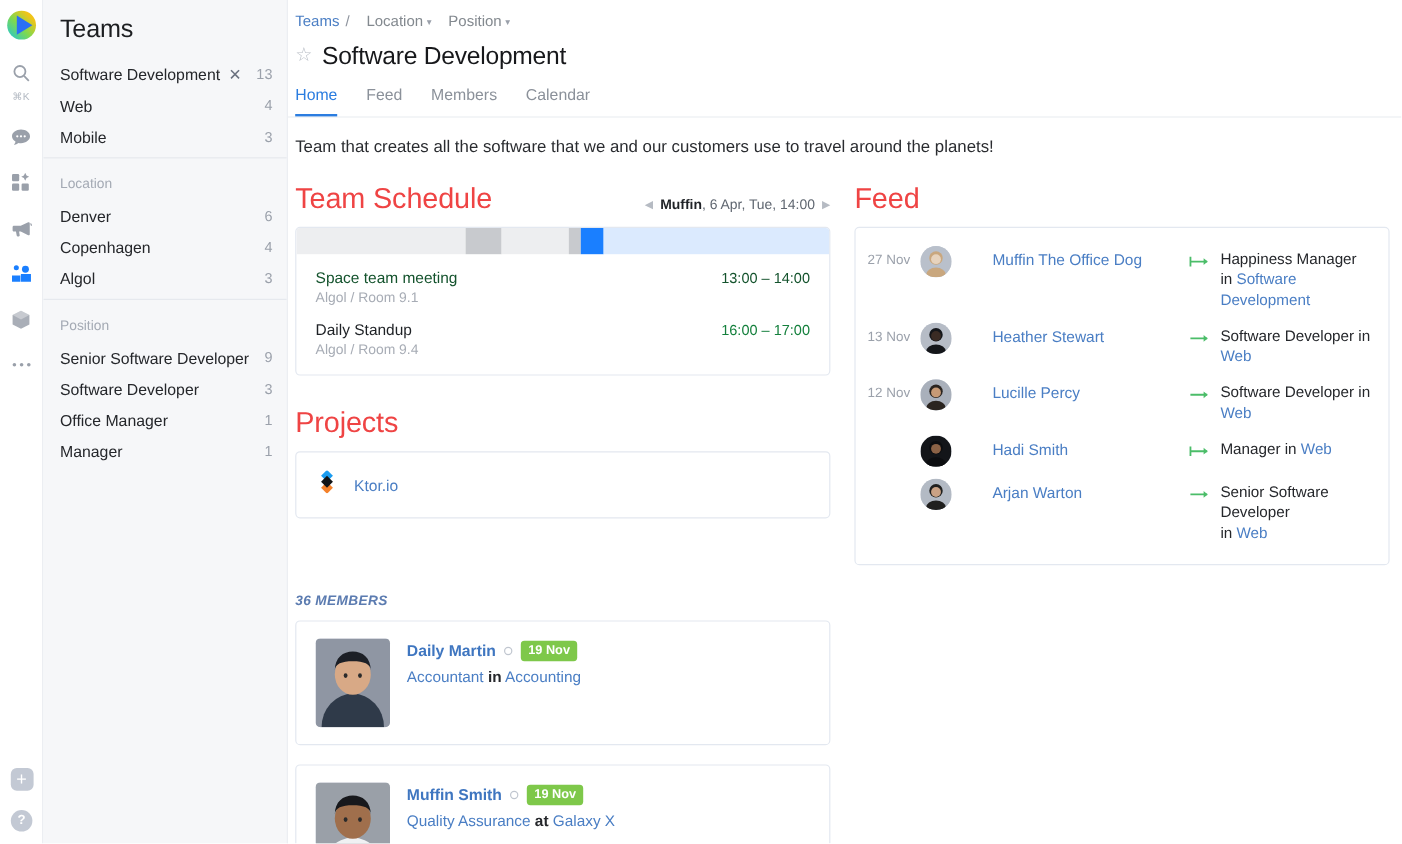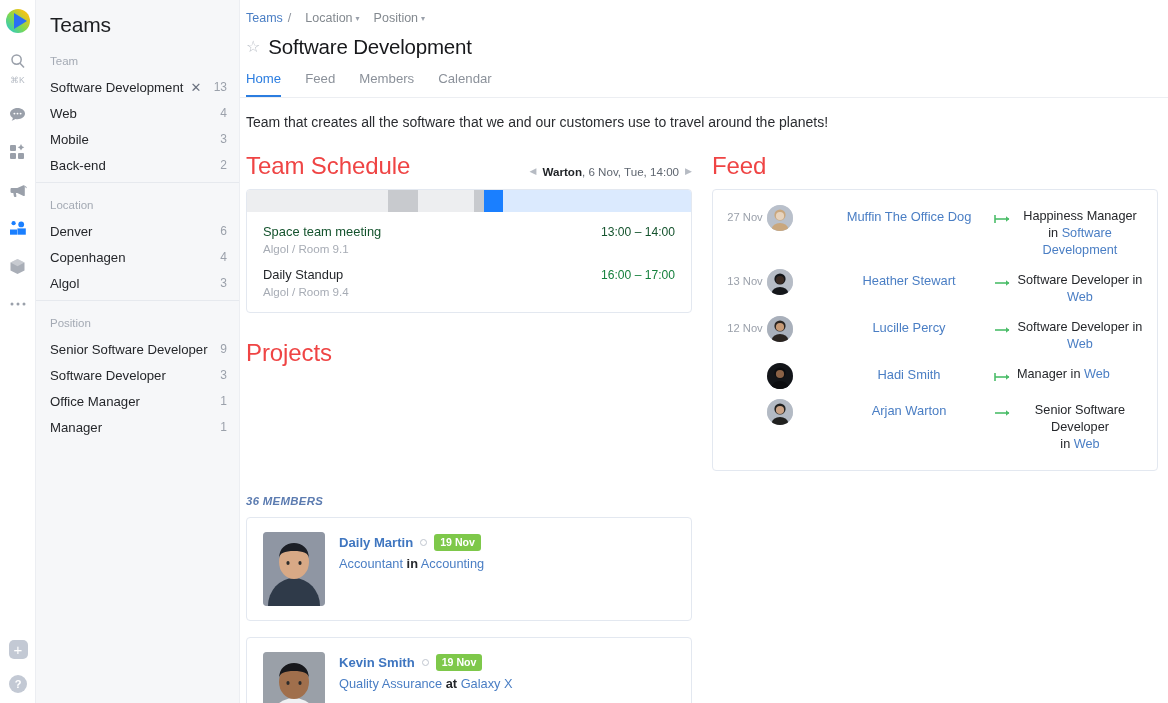--- a/index.html
+++ b/index.html
@@ -105,21 +105,21 @@
   .ev-name { font-size: 12.9px; }
   .ev-time { font-size: 12.1px; }
   .ev-loc { font-size: 11.6px; color: #a7acb5; padding: 1px 16px 0 16px; }
   .past .ev-name, .past .ev-time { color: #14532d; }
   .now .ev-name { color: #1f2226; }
   .now .ev-time { color: #15803d; }
   .sched-body { padding-bottom: 14px; }
 
   
   .feed-card { padding: 10px 14px 12px 10px; }
-  .feed-row { display: flex; align-items: flex-start; padding: 5px 0; text-align: center; }
+  .feed-row { display: flex; align-items: flex-start; padding: 5px 0; }
   .fdate { width: 44px; flex: 0 0 44px; font-size: 11.2px; color: #9ba1ab; padding-top: 6px; }
   .av { width: 26px; height: 26px; border-radius: 50%; flex: 0 0 26px; margin-right: 10px;
        background: #cfd4dc; overflow: hidden; position: relative; }
   .fname-col { width: 164px; flex: 0 0 164px; font-size: 12.9px; color: #4a7ec4; cursor: pointer; padding-top: 4px; margin-left: 24px; }
   .farrow { width: 26px; flex: 0 0 26px; color: #4bbd69; padding-top: 5px; }
   .frole { font-size: 12.7px; color: #25272b; line-height: 17px; padding-top: 3px; }
   .frole a { color: #4a7ec4; text-decoration: none; cursor: pointer; }
 
   
   .proj-card { display: flex; align-items: center; gap: 13px; padding: 15px 16px; }
@@ -224,41 +224,35 @@
     <div class="rail-bottom">
       <div class="rail-plus"></div>
       <div class="rail-help">?</div>
     </div>
   </div>
 
   <div class="panel">
     <div class="panel-title">Teams</div>
     <div id="groups">
   <div class="group">
-    <div class="group-label">Team</div>
 
       <div class="frow">
         <span class="fname">Software Development</span>
         <span class="fx">✕</span>
         <span class="fcount">13</span>
       </div>
       <div class="frow">
         <span class="fname">Web</span>
 
         <span class="fcount">4</span>
       </div>
       <div class="frow">
         <span class="fname">Mobile</span>
 
         <span class="fcount">3</span>
-      </div>
-      <div class="frow">
-        <span class="fname">Back-end</span>
-
-        <span class="fcount">2</span>
       </div>
   </div>
   <div class="group">
     <div class="group-label">Location</div>
 
       <div class="frow">
         <span class="fname">Denver</span>
 
         <span class="fcount">6</span>
       </div>
@@ -329,21 +323,21 @@
 
     <div class="desc">Team that creates all the software that we and our customers use to travel around the planets!</div>
 
     <div class="cols">
 
       <div class="col-l">
         <div class="sec-head">
           <span class="sec-title">Team Schedule</span>
           <span class="today-nav">
             <span class="arrow">◀</span>
-            <span><b>Warton</b><span>, 6 Nov, Tue, 14:00</span></span>
+            <span><b>Muffin</b><span>, 6 Apr, Tue, 14:00</span></span>
             <span class="arrow">▶</span>
           </span>
         </div>
         <div class="card">
           <div class="timeline" id="timeline">
   <div style="flex:141 0 auto;background:#edeef0"></div>
   <div style="flex:30 0 auto;background:#c8cace"></div>
   <div style="flex:56 0 auto;background:#edeef0"></div>
   <div style="flex:10 0 auto;background:#c8cace"></div>
   <div style="flex:19 0 auto;background:#1a7fff"></div>
@@ -362,20 +356,32 @@
       <span class="ev-name">Daily Standup</span>
       <span class="ev-time">16:00 – 17:00</span>
     </div>
     <div class="ev-loc">Algol / Room 9.4</div>
   </div>
             </div>
         </div>
 
         <div class="sec-head" style="padding-top:26px">
           <span class="sec-title">Projects</span>
+        </div>
+        <div class="card proj-card">
+          <span>
+            <svg width="19" height="19" viewBox="0 0 19 19">
+              <g transform="rotate(45 9.5 9.5)">
+                <rect x="2.5" y="2.5" width="7" height="7" fill="#1a9cf0"></rect>
+                <rect x="9.5" y="9.5" width="7" height="7" fill="#f4812a"></rect>
+                <rect x="6" y="6" width="7" height="7" fill="#111315"></rect>
+              </g>
+            </svg>
+          </span>
+          <span class="proj-name">Ktor.io</span>
         </div>
       </div>
 
       <div class="col-r">
         <div class="sec-head">
           <span class="sec-title">Feed</span>
         </div>
         <div class="card feed-card" id="feed">
   <div class="feed-row">
     <div class="fdate">27 Nov</div>
@@ -488,21 +494,21 @@
     <div class="mphoto"><svg width="62" height="74" viewBox="0 0 62 74" preserveAspectRatio="none">
   <rect width="62" height="74" fill="#9aa0a8"></rect>
   <ellipse cx="31" cy="74" rx="26" ry="28" fill="#f0f1f3"></ellipse>
   <ellipse cx="31" cy="30" rx="15" ry="17" fill="#a06f4c"></ellipse>
   <path d="M16 27c0-11 7-16 15-16s15 5 15 16c0-6-6-8-15-8s-15 2-15 8z" fill="#17181c"></path>
   <ellipse cx="25" cy="31" rx="1.6" ry="1.9" fill="#2b2b2b"></ellipse>
   <ellipse cx="37" cy="31" rx="1.6" ry="1.9" fill="#2b2b2b"></ellipse>
 </svg></div>
     <div class="mbody">
       <div class="mname-row">
-        <span class="mname">Kevin Smith</span>
+        <span class="mname">Muffin Smith</span>
         <span class="dot off"></span>
         <span class="badge">19 Nov</span>
       </div>
       <div class="mrole">
         <span>Quality Assurance</span>
         <b>at</b>
         <span>Galaxy X</span>
       </div>
 
     </div>

